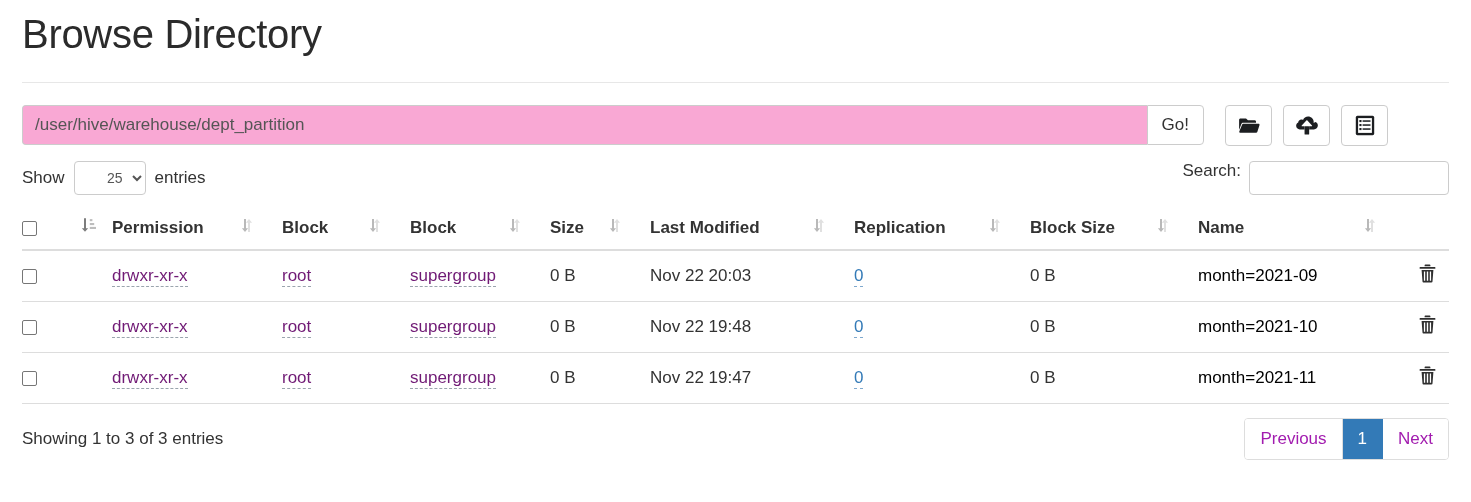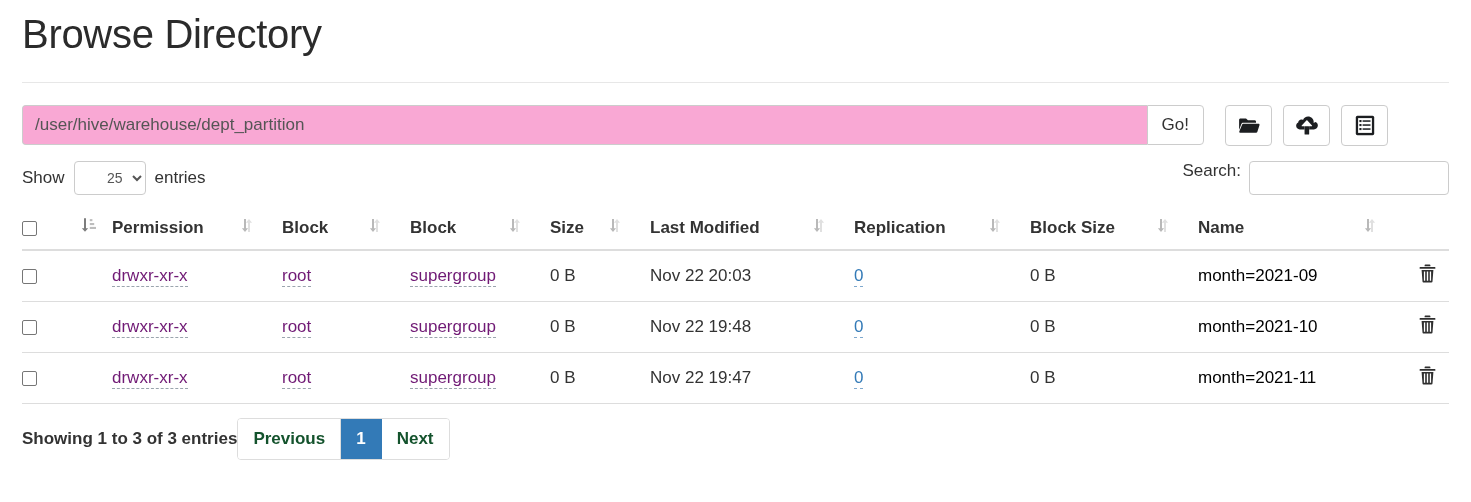--- a/index.html
+++ b/index.html
@@ -194,38 +194,38 @@
   .trash-cell{text-align:center;}
   .trash-btn{
     background:none;border:none;padding:0;cursor:pointer;
     display:inline-flex;align-items:center;justify-content:center;
   }
 
   
   .footer{
     display:flex;
     align-items:center;
+    justify-content:space-between;
     margin-top:14px;
     height:42px;
-    font-weight:bold;
   }
   .showing-info{font-size:17px;color:#333333;}
   .pagination{
     display:flex;
     border:1px solid #dddddd;
     border-radius:4px;
     overflow:hidden;
     background:#ffffff;
   }
   .page-btn{
     padding:0 15px;
     height:40px;
     line-height:40px;
     font-size:17px;
-    color:#14532d;
+    color:#a21caf;
     background:#ffffff;
     border-right:1px solid #dddddd;
     cursor:pointer;
     user-select:none;
   }
   .page-btn:last-child{border-right:none;}
   .page-btn.active{
     background:#337ab7;
     color:#ffffff;
     border-right:1px solid #337ab7;

